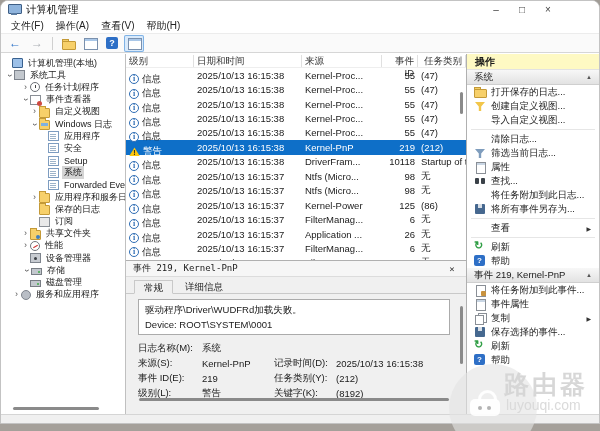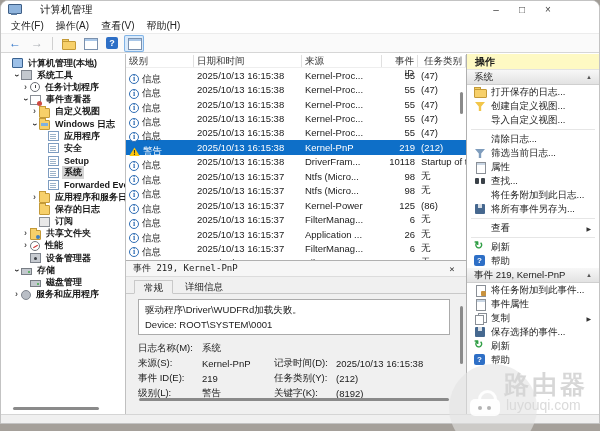--- a/index.html
+++ b/index.html
@@ -8,21 +8,21 @@
   .window { position:absolute; left:0; top:0; width:600px; height:424px; background:#fff;
     border:1px solid #c3c3c3; border-radius:8px 8px 0 0; overflow:hidden; }
   .bottomshadow { position:absolute; left:0; top:424px; width:600px; height:7px; background:#a5a09a; }
 
   
   .titlebar { height:17px; display:flex; align-items:center; padding-left:7px; background:#fff; }
   .app-icon { width:13px; height:11px; position:relative; flex:none; }
   .app-icon::before { content:""; position:absolute; left:0; top:0; width:12px; height:8px;
     background:#8fb4dd; border:1px solid #3e5e85; border-radius:1px; }
   .app-icon::after { content:""; position:absolute; left:3px; top:9px; width:6px; height:2px; background:#5a7ba1; }
-  .tb-title { font-size:10.5px; color:#111; margin-left:19px; }
+  .tb-title { font-size:10.5px; color:#111; margin-left:5px; }
   .controls { margin-left:auto; margin-right:38px; display:flex; }
   .ctrl { width:26px; height:15px; text-align:center; line-height:15px; font-size:10px; color:#444; }
 
   
   .menubar { height:15px; display:flex; align-items:center; padding-left:4px; font-size:10px; color:#222; background:#fff; }
   .menu-item { padding:0 6px; }
 
   
   .toolbar { height:20px; border-top:1px solid #ececec; border-bottom:1px solid #d6d6d6;
     background:#fafafa; display:flex; align-items:center; padding-left:4px; gap:2px; }
@@ -39,21 +39,21 @@
   .tb-console-tree::after, .tb-action-pane::after { content:""; position:absolute; left:1px; top:1px;
     width:12px; height:10px; background:#fff; border:1px solid #7a90ad; box-shadow:inset 0 2px 0 #a9c7e8; }
   .tb-help::after { content:"?"; position:absolute; left:1px; top:0; width:12px; height:12px;
     background:#2e6fc6; border-radius:2px; color:#fff; font:bold 9px/12px "Liberation Sans",sans-serif; text-align:center; }
 
   
   .main { position:absolute; top:53px; left:0; right:0; bottom:9px; display:flex; background:#fff; }
   .statusstrip { position:absolute; left:0; right:0; bottom:0; height:9px; background:#f0f0f0; border-top:1px solid #d5d5d5; }
 
   
-  .tree-pane { width:125px; flex:none; border-right:1px solid #c0c0c0; position:relative; overflow:hidden; padding-top:3px;font-weight:bold; }
+  .tree-pane { width:125px; flex:none; border-right:1px solid #c0c0c0; position:relative; overflow:hidden; padding-top:3px; }
   .titem { height:12.2px; display:flex; align-items:center; font-size:9px; color:#1a1a1a; white-space:nowrap; }
   .chev { width:9px; flex:none; font-size:9px; line-height:9px; color:#555; text-align:center; }
   .chev.open { transform:rotate(90deg); color:#222; }
   .tico { width:11px; height:10px; flex:none; margin:0 3px 0 0; position:relative; }
   .titem.sel .tlabel { background:#d4d4d4; padding:0 2px; }
   .tlabel { padding:0 2px; }
 
   .tico-computer { background:#9cc0e8; border:1px solid #39618f; border-radius:1px; }
   .tico-tools { background:#c3c8ce; border:1px solid #7e848d; }
   .tico-clock { width:10px; height:10px; border-radius:50%; background:#fff; border:1px solid #6b6f75; }
@@ -205,21 +205,21 @@
     </div>
 
   <div class="main">
     <div class="tree-pane">
       <div id="tree">
           <div class="titem" style="padding-left: 2px;">
             <span class="chev"></span>
             <span class="tico tico-computer"></span>
             <span class="tlabel">计算机管理(本地)</span>
           </div>
-          <div class="titem" style="padding-left: 11px;">
+          <div class="titem" style="padding-left: 4px;">
             <span class="chev open">›</span>
             <span class="tico tico-tools"></span>
             <span class="tlabel">系统工具</span>
           </div>
           <div class="titem" style="padding-left: 20px;">
             <span class="chev">›</span>
             <span class="tico tico-clock"></span>
             <span class="tlabel">任务计划程序</span>
           </div>
           <div class="titem" style="padding-left: 20px;">
@@ -285,21 +285,21 @@
           <div class="titem" style="padding-left: 20px;">
             <span class="chev">›</span>
             <span class="tico tico-perf"></span>
             <span class="tlabel">性能</span>
           </div>
           <div class="titem" style="padding-left: 20px;">
             <span class="chev"></span>
             <span class="tico tico-device"></span>
             <span class="tlabel">设备管理器</span>
           </div>
-          <div class="titem" style="padding-left: 11px;">
+          <div class="titem" style="padding-left: 11px; margin-left: 10px;">
             <span class="chev open">›</span>
             <span class="tico tico-storage"></span>
             <span class="tlabel">存储</span>
           </div>
           <div class="titem" style="padding-left: 20px;">
             <span class="chev"></span>
             <span class="tico tico-disk"></span>
             <span class="tlabel">磁盘管理</span>
           </div>
           <div class="titem" style="padding-left: 11px;">

